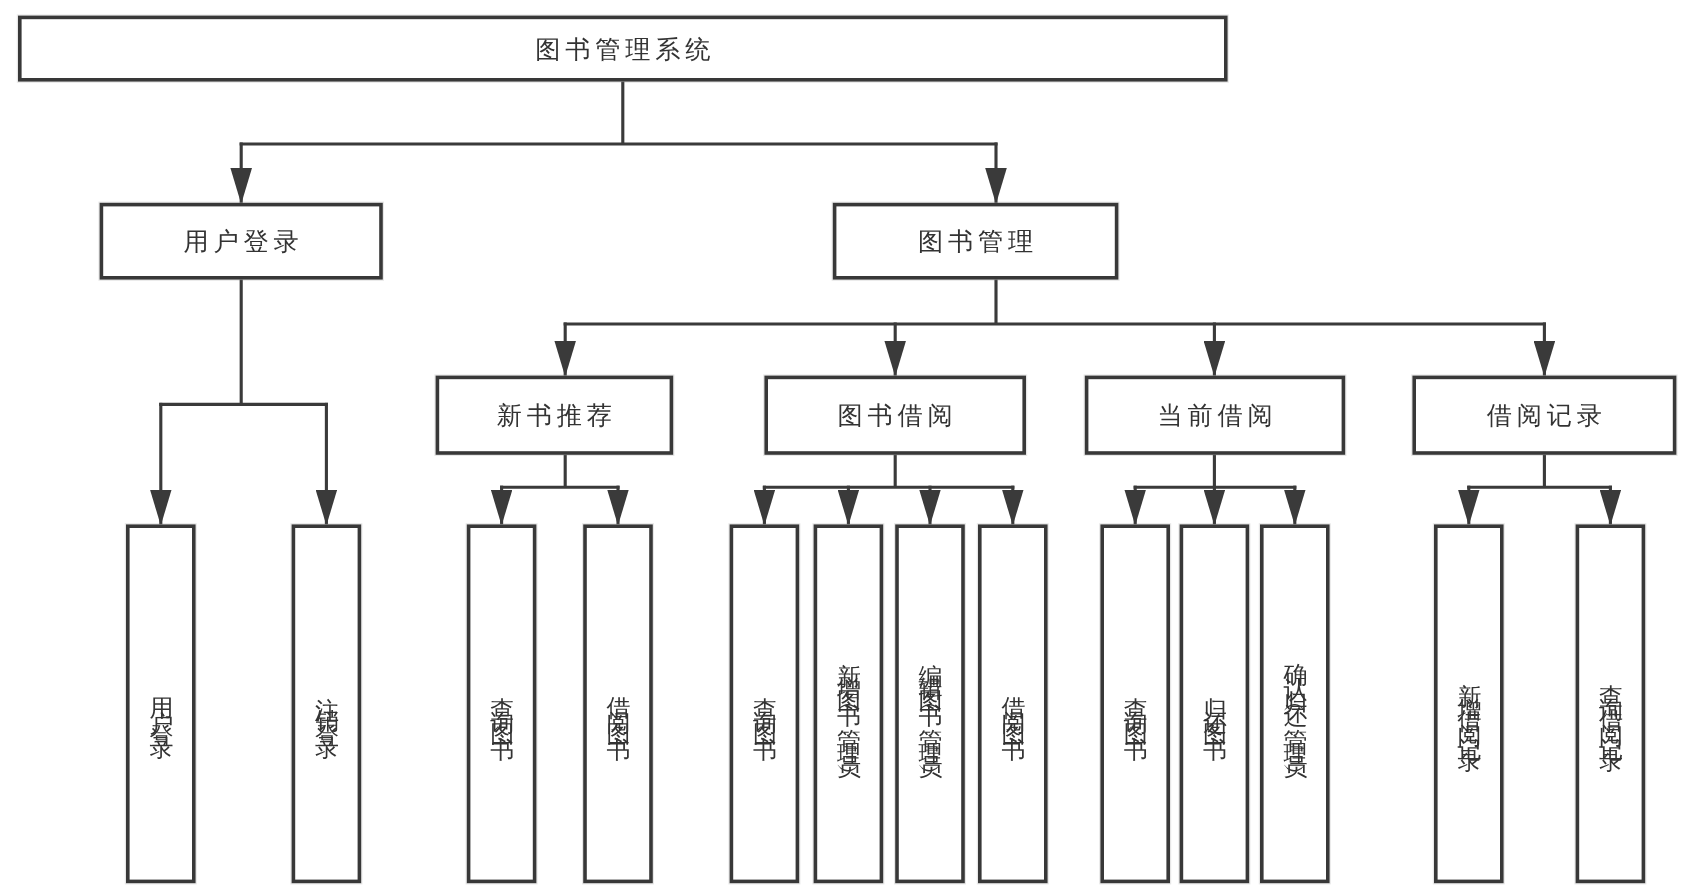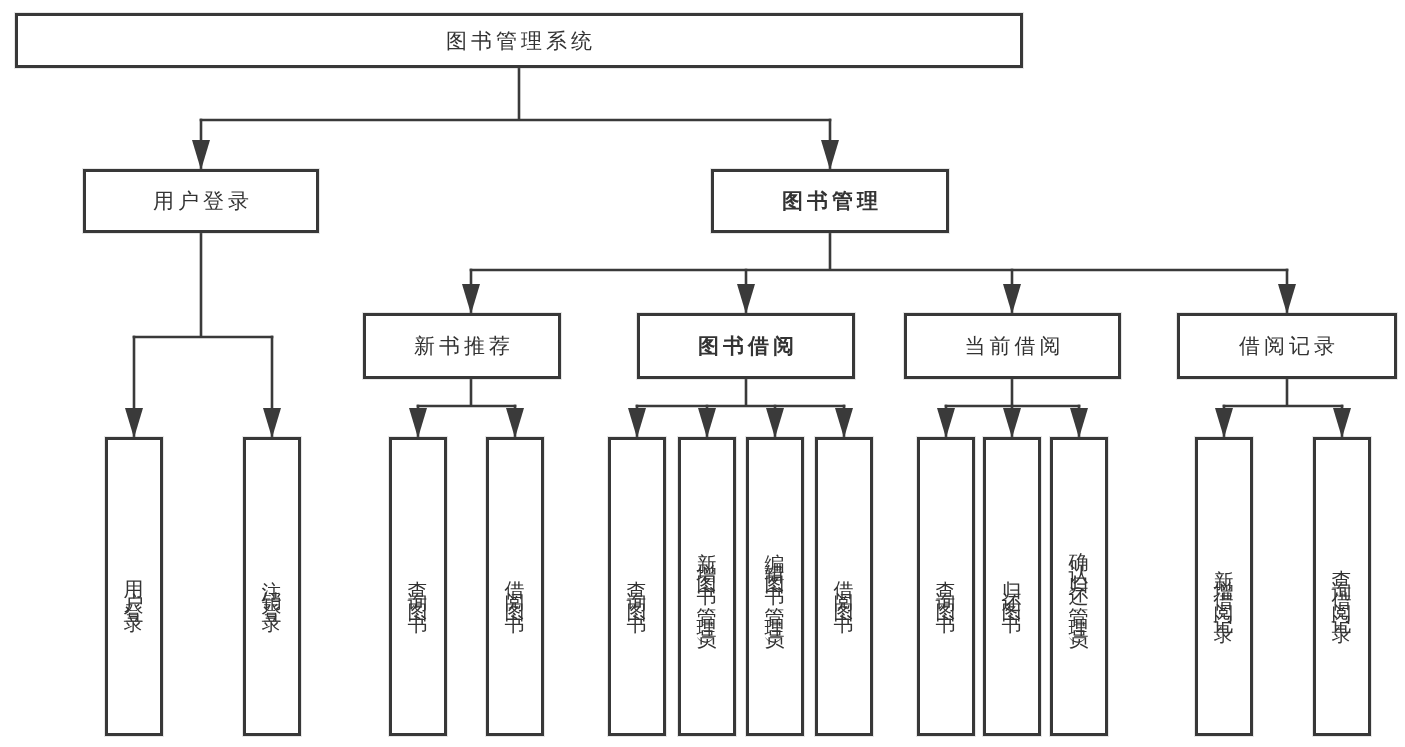--- a/index.html
+++ b/index.html
@@ -94,28 +94,28 @@
     </g>
   </svg>
 
   <div class="node hnode" style="left:15px; top:13px; width:1008px; height:55px;font-family:Liberation Mono, monospace;">
     <span class="lbl">图书管理系统</span>
   </div>
 
   <div class="node hnode" style="left:83px; top:169px; width:236px; height:64px;">
     <span class="lbl">用户登录</span>
   </div>
-  <div class="node hnode" style="left:711px; top:169px; width:238px; height:64px;font-weight:bold;">
+  <div class="node hnode" style="left:694px; top:169px; width:238px; height:64px;">
     <span class="lbl">图书管理</span>
   </div>
 
   <div class="node hnode" style="left:363px; top:313px; width:198px; height:66px;">
     <span class="lbl">新书推荐</span>
   </div>
-  <div class="node hnode" style="left:637px; top:313px; width:218px; height:66px;font-weight:bold;">
+  <div class="node hnode" style="left:637px; top:313px; width:218px; height:66px;">
     <span class="lbl">图书借阅</span>
   </div>
   <div class="node hnode" style="left:904px; top:313px; width:217px; height:66px;">
     <span class="lbl">当前借阅</span>
   </div>
   <div class="node hnode" style="left:1177px; top:313px; width:220px; height:66px;">
     <span class="lbl">借阅记录</span>
   </div>
 
   <div class="node vnode" style="left:105px;">

